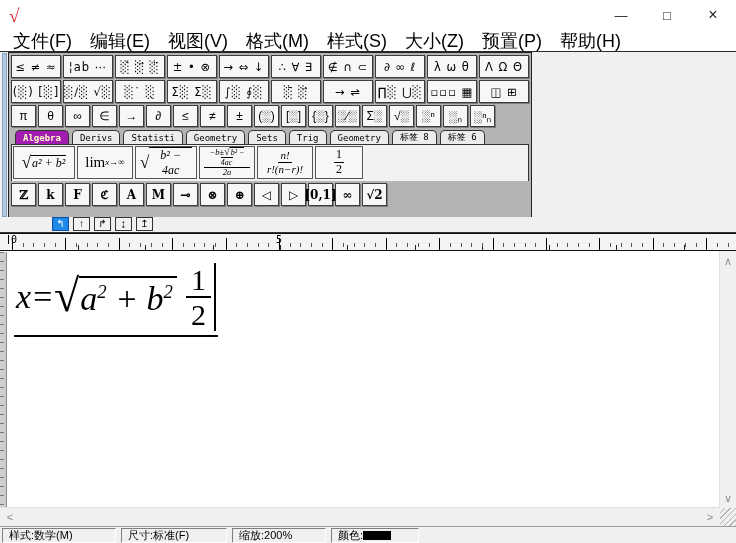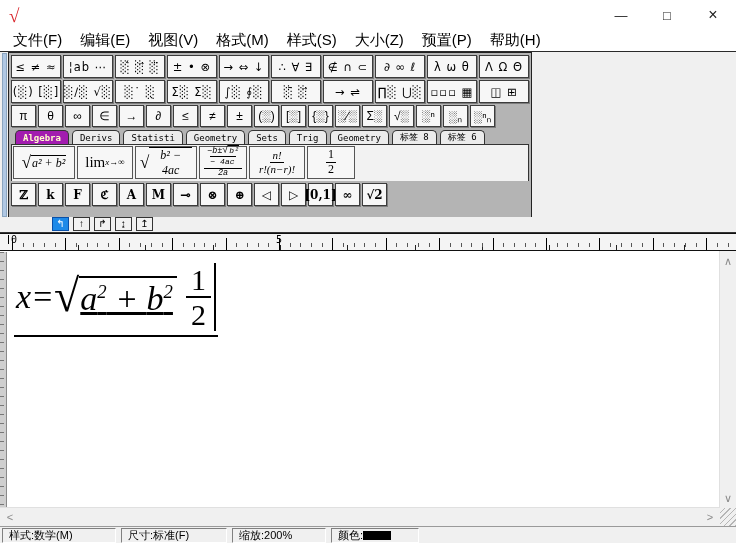--- a/index.html
+++ b/index.html
@@ -9,21 +9,21 @@
     outline:1px solid #4a4a4a;overflow:hidden;
   }
   
   .titlebar{position:absolute;top:0;left:0;right:0;height:30px;background:#fff;display:flex;align-items:center;}
   .logo{font-family:"Liberation Serif",serif;font-weight:bold;font-size:19px;color:#d9262c;margin:0 8px 0 9px;line-height:1;}
   .title-text{font-size:13px;}
   .win-controls{position:absolute;right:0;top:0;height:30px;display:flex;}
   .win-btn{width:46px;height:30px;display:flex;align-items:center;justify-content:center;font-size:13px;background:#fff;border:none;color:#222;}
   
   .menubar{position:absolute;top:30px;left:0;right:0;height:22px;background:#fff;display:flex;align-items:center;padding-left:4px;border-bottom:1px solid #2a2a2a;box-sizing:border-box;}
-  .menu-item{font-size:15px;padding:2px 9px;background:none;border:none;font-family:"Liberation Sans",sans-serif;}
+  .menu-item{font-size:18px;padding:2px 9px;background:none;border:none;font-family:"Liberation Sans",sans-serif;}
   
   .toolbar-zone{position:absolute;top:52px;left:0;right:0;height:181px;background:#f0f0f0;border-bottom:1px solid #333;box-sizing:border-box;}
   .toolbar-panel{position:absolute;left:8px;top:0;width:524px;height:166px;background:#b4b4b4;border:1px solid #222;box-sizing:border-box;padding:2px 2px 0 2px;}
   .grip{position:absolute;left:2px;top:1px;width:5px;height:164px;background:#b0c8e4;border:1px solid #8aa5c0;box-sizing:border-box;}
   .pal-row{display:flex;gap:2px;margin-bottom:2px;}
   .pal-btn{flex:1;height:23px;background:#f7f7f7;border:1px solid #3c3c3c;box-shadow:1px 1px 0 #7d7d7d;display:flex;align-items:center;justify-content:center;font-size:11.5px;letter-spacing:1px;padding:0;font-family:"DejaVu Sans",sans-serif;}
   .sm-row{display:flex;gap:2px;margin-bottom:2px;}
   .sm-btn{width:25px;height:22px;background:#f7f7f7;border:1px solid #3c3c3c;box-shadow:1px 1px 0 #7d7d7d;display:flex;align-items:center;justify-content:center;font-size:12px;padding:0;}
   .sym-serif .sm-btn{font-family:"DejaVu Serif",serif;font-weight:bold;font-size:12px;height:23px;}
   
@@ -59,21 +59,21 @@
     background-size:2000px 12px,2000px 4px,2000px 5px;}
   .ruler-label{position:absolute;top:0;font-size:10px;font-family:"DejaVu Sans Mono",monospace;}
   .ruler-zero-line{position:absolute;left:8px;top:1px;width:1px;height:9px;background:#000;}
   
   .doc-area{position:absolute;top:251px;left:0;right:0;bottom:17px;background:#fff;}
   .vruler{position:absolute;left:0;top:1px;bottom:18px;width:7px;background:#cfcfcf;border-right:1px solid #8a8a8a;box-sizing:border-box;
     background-image:repeating-linear-gradient(180deg,#777 0 1px,transparent 1px 9px);background-size:4px 100%;background-repeat:no-repeat;}
   .equation{position:absolute;left:14px;top:10px;display:flex;align-items:center;font-family:"Liberation Serif",serif;font-style:italic;font-size:34px;border-bottom:2px solid #000;padding:2px 2px 4px 2px;}
   .eq-sqrt{display:inline-flex;align-items:flex-start;}
   .eq-rad-sign{font-style:normal;font-size:46px;line-height:0.95;margin-top:-2px;}
-  .eq-radicand{border-top:2px solid #000;padding:2px 4px 0 1px;text-decoration:underline;}
+  .eq-radicand{border-top:2px solid #000;padding:2px 4px 0 1px;}
   .equation sup{font-size:0.55em;}
   .eq-frac{display:flex;flex-direction:column;align-items:center;font-style:normal;font-size:30px;line-height:1.1;margin-left:9px;}
   .eq-frac .num{border-bottom:2px solid #000;padding:0 5px;}
   .eq-caret{width:2px;background:#000;align-self:stretch;margin-left:3px;}
   
   .vscroll{position:absolute;right:0;top:0;bottom:18px;width:16px;background:#f0f0f0;border-left:1px solid #e0e0e0;}
   .hscroll{position:absolute;left:0;right:16px;bottom:0;height:18px;background:#f0f0f0;border-top:1px solid #e0e0e0;}
   .scroll-arrow{position:absolute;color:#8a8a8a;font-size:11px;width:16px;height:16px;display:flex;align-items:center;justify-content:center;background:none;border:none;padding:0;}
   .corner{position:absolute;right:0;bottom:0;width:16px;height:18px;background:#f0f0f0;
     background-image:repeating-linear-gradient(135deg,transparent 0 3px,#b5b5b5 3px 4px);}
@@ -181,21 +181,21 @@
       <button class="big-btn" style="width:56px;">
         <span class="stack">
           <span class="over">lim</span>
           <span class="under">x→∞</span>
         </span>
       </button>
       <button class="big-btn" style="width:62px;">
         <span class="rad-sign">√</span>
           <span class="radicand">b² − 4ac</span>
       </button>
-      <button class="big-btn" style="width:48px;font-family:Liberation Mono, monospace;">
+      <button class="big-btn" style="width:56px;">
         <span class="frac tinyfrac">
           <span class="num"><span>−b±</span><span class="rad-sign">√</span><span class="radicand">b² − 4ac</span></span>
           <span>2a</span>
         </span>
       </button>
       <button class="big-btn" style="width:56px;font-size:11px;">
         <span class="frac">
           <span class="num">n!</span>
           <span>r!(n−r)!</span>
         </span>

